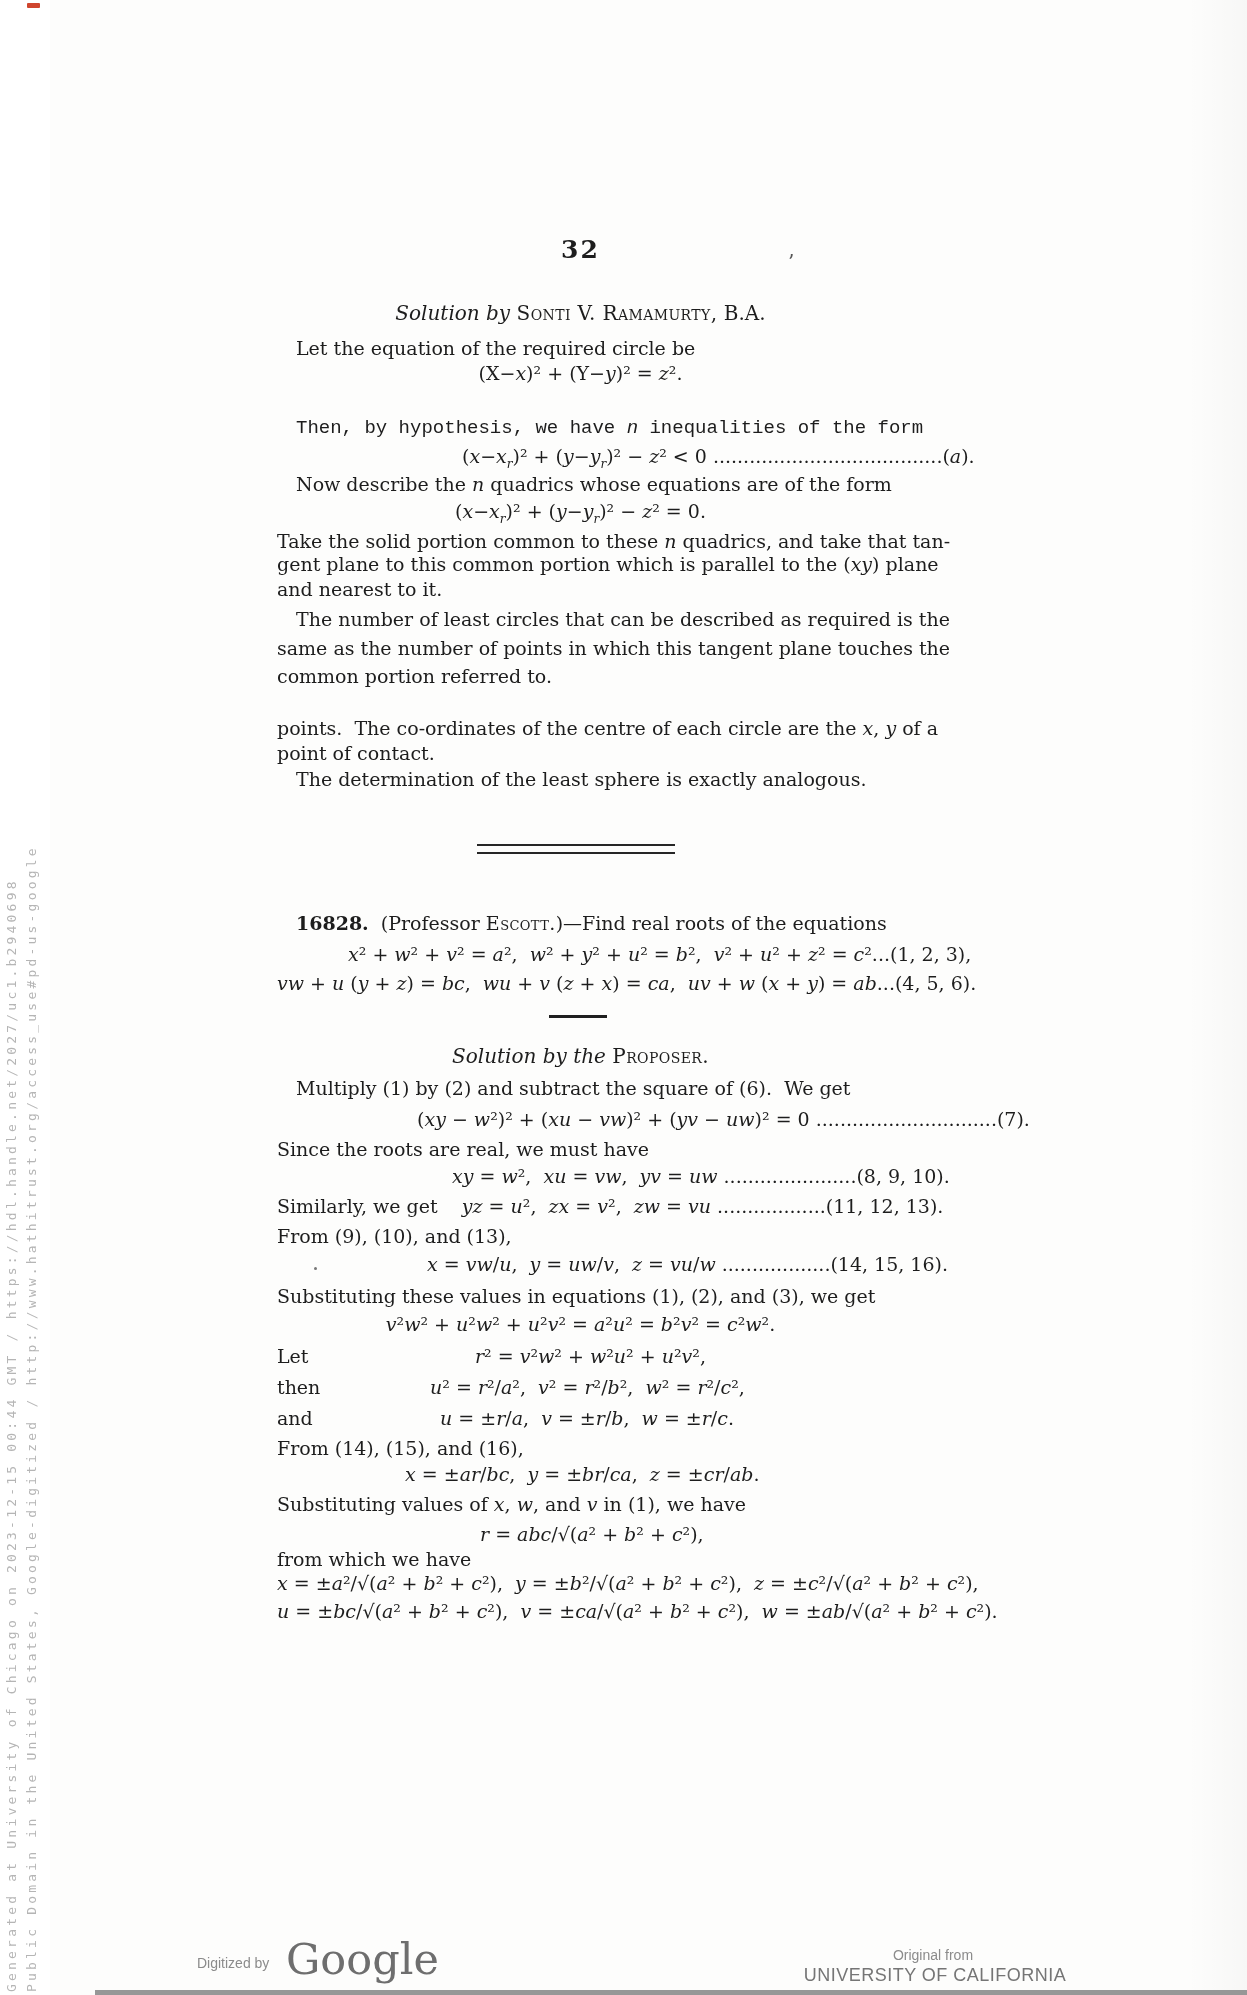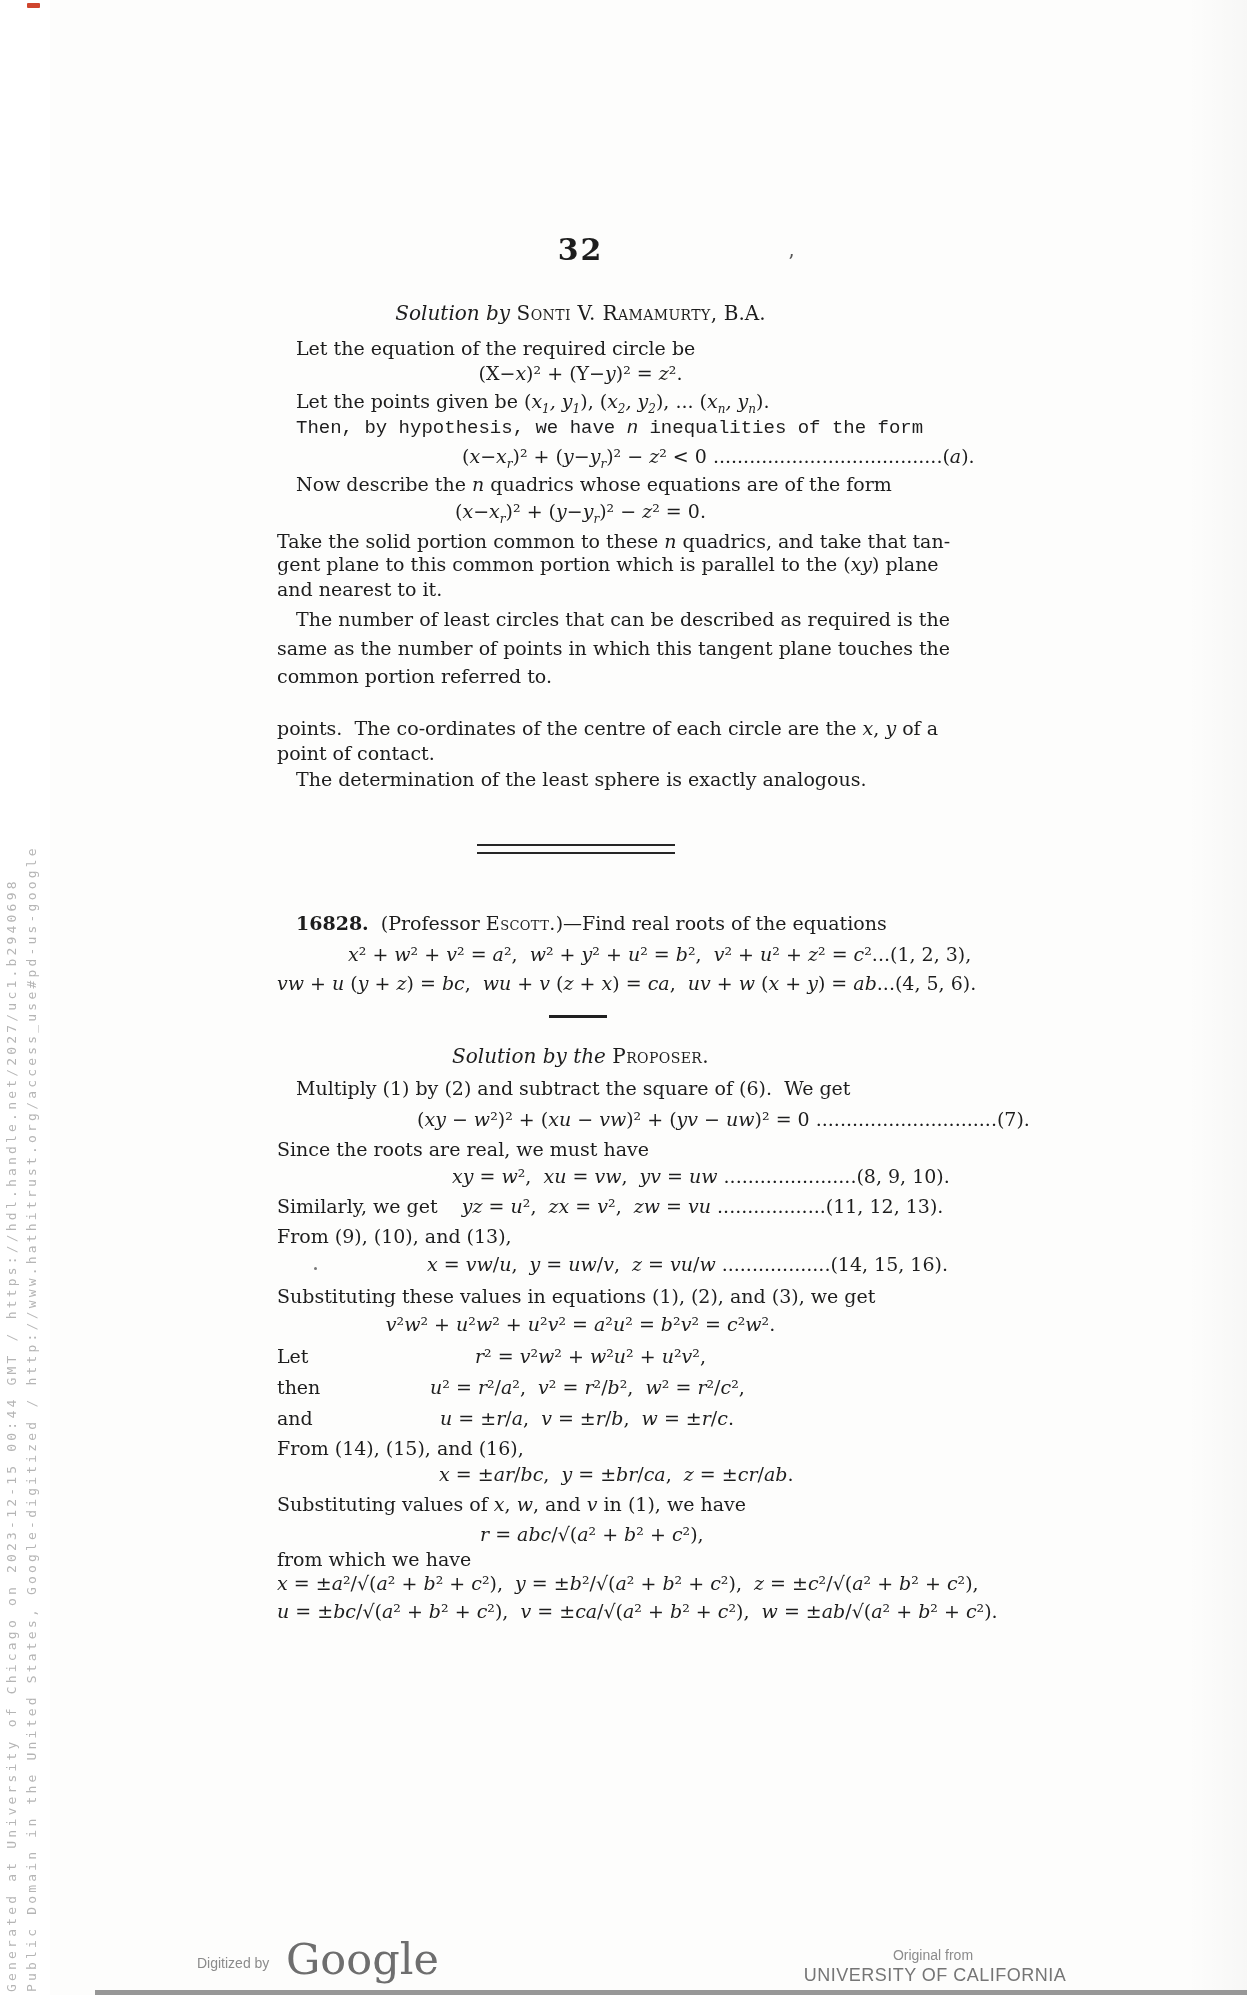--- a/index.html
+++ b/index.html
@@ -8,21 +8,21 @@
     font-family:"DejaVu Serif","Liberation Serif",serif;color:#1d1d1d;
     overflow:hidden;
   }
   .scan-left{position:absolute;left:0;top:0;width:50px;height:100%;background:#ffffff;}
   .scan-right-shade{position:absolute;right:0;top:0;width:60px;height:100%;
     background:linear-gradient(to right, rgba(0,0,0,0), rgba(0,0,0,0.025));}
   .line{position:absolute;font-size:19px;line-height:24px;white-space:nowrap;}
   .m{left:277px;}
   .ind{left:296px;}
   .c{left:222px;width:717px;text-align:center;}
-  .pagenum{font-size:30px;font-weight:700;letter-spacing:2px;}
+  .pagenum{font-size:25px;font-weight:700;letter-spacing:2px;}
   .heading{font-size:20px;}
   .sc{font-variant:small-caps;letter-spacing:0.4px;}
   sub{font-size:12px;}
   b{font-weight:700;}
   .rule-double{position:absolute;left:477px;top:844px;width:198px;height:6px;
     border-top:2px solid #262626;border-bottom:2px solid #262626;}
   .rule-short{position:absolute;left:549px;top:1015px;width:58px;height:3px;background:#1f1f1f;}
   .vtext{
     position:absolute;transform-origin:0 0;transform:rotate(-90deg);
     font-family:"DejaVu Sans Mono","Liberation Mono",monospace;
@@ -51,21 +51,20 @@
   <div class="dot-artifact"></div>
 
   <div class="vtext" style="left:4px;top:1992px;">Generated at University of Chicago on 2023-12-15 00:44 GMT  /  https://hdl.handle.net/2027/uc1.b2940698</div>
   <div class="vtext" style="left:24px;top:1992px;">Public Domain in the United States, Google-digitized  /  http://www.hathitrust.org/access_use#pd-us-google</div>
 
   <div class="line c pagenum" style="top:238px;">32</div>
 
   <div class="line c heading" style="top:301px;"><i>Solution by</i> <span class="sc">Sonti V. Ramamurty,</span> B.A.</div>
   <div class="line ind" style="top:336px;">Let the equation of the required circle be</div>
   <div class="line c" style="top:361px;">(X−<i>x</i>)² + (Y−<i>y</i>)² = <i>z</i>².</div>
-  <div class="line ind" style="top:389px;">Let the points given be (<i>x<sub>1</sub>, y<sub>1</sub></i>), (<i>x<sub>2</sub>, y<sub>2</sub></i>), ... (<i>x<sub>n</sub>, y<sub>n</sub></i>).</div>
   <div class="line ind" style="top:416px;font-family:Liberation Mono, monospace;">Then, by hypothesis, we have <i>n</i> inequalities of the form</div>
   <div class="line" style="left:462px;top:444px;">(<i>x−x<sub>r</sub></i>)² + (<i>y−y<sub>r</sub></i>)² − <i>z</i>² &lt; 0 ......................................(<i>a</i>).</div>
   <div class="line ind" style="top:472px;">Now describe the <i>n</i> quadrics whose equations are of the form</div>
   <div class="line c" style="top:499px;">(<i>x−x<sub>r</sub></i>)² + (<i>y−y<sub>r</sub></i>)² − <i>z</i>² = 0.</div>
   <div class="line m" style="top:529px;">Take the solid portion common to these <i>n</i> quadrics, and take that tan-</div>
   <div class="line m" style="top:552px;">gent plane to this common portion which is parallel to the (<i>xy</i>) plane</div>
   <div class="line m" style="top:577px;">and nearest to it.</div>
   <div class="line ind" style="top:607px;">The number of least circles that can be described as required is the</div>
   <div class="line m" style="top:636px;">same as the number of points in which this tangent plane touches the</div>
   <div class="line m" style="top:664px;">common portion referred to.</div>
@@ -93,21 +92,21 @@
   <div class="line c" style="top:1312px;"><i>v</i>²<i>w</i>² + <i>u</i>²<i>w</i>² + <i>u</i>²<i>v</i>² = <i>a</i>²<i>u</i>² = <i>b</i>²<i>v</i>² = <i>c</i>²<i>w</i>².</div>
 
   <div class="line m" style="top:1344px;">Let</div>
   <div class="line" style="left:475px;top:1344px;"><i>r</i>² = <i>v</i>²<i>w</i>² + <i>w</i>²<i>u</i>² + <i>u</i>²<i>v</i>²,</div>
   <div class="line m" style="top:1375px;">then</div>
   <div class="line" style="left:430px;top:1375px;"><i>u</i>² = <i>r</i>²/<i>a</i>²,&nbsp;  <i>v</i>² = <i>r</i>²/<i>b</i>²,&nbsp;  <i>w</i>² = <i>r</i>²/<i>c</i>²,</div>
   <div class="line m" style="top:1406px;">and</div>
   <div class="line" style="left:440px;top:1406px;"><i>u</i> = ±<i>r</i>/<i>a</i>,&nbsp;  <i>v</i> = ±<i>r</i>/<i>b</i>,&nbsp;  <i>w</i> = ±<i>r</i>/<i>c</i>.</div>
 
   <div class="line m" style="top:1436px;">From (14), (15), and (16),</div>
-  <div class="line" style="left:405px;top:1462px;margin-left:34px;"><i>x</i> = ±<i>ar</i>/<i>bc</i>,&nbsp;  <i>y</i> = ±<i>br</i>/<i>ca</i>,&nbsp;  <i>z</i> = ±<i>cr</i>/<i>ab</i>.</div>
+  <div class="line" style="left:405px;top:1462px;"><i>x</i> = ±<i>ar</i>/<i>bc</i>,&nbsp;  <i>y</i> = ±<i>br</i>/<i>ca</i>,&nbsp;  <i>z</i> = ±<i>cr</i>/<i>ab</i>.</div>
   <div class="line m" style="top:1492px;">Substituting values of <i>x</i>, <i>w</i>, and <i>v</i> in (1), we have</div>
   <div class="line" style="left:480px;top:1522px;"><i>r</i> = <i>abc</i>/√(<i>a</i>² + <i>b</i>² + <i>c</i>²),</div>
   <div class="line m" style="top:1547px;">from which we have</div>
   <div class="line m" style="top:1571px;"><i>x</i> = ±<i>a</i>²/√(<i>a</i>² + <i>b</i>² + <i>c</i>²),&nbsp; <i>y</i> = ±<i>b</i>²/√(<i>a</i>² + <i>b</i>² + <i>c</i>²),&nbsp; <i>z</i> = ±<i>c</i>²/√(<i>a</i>² + <i>b</i>² + <i>c</i>²),</div>
   <div class="line m" style="top:1599px;"><i>u</i> = ±<i>bc</i>/√(<i>a</i>² + <i>b</i>² + <i>c</i>²),&nbsp; <i>v</i> = ±<i>ca</i>/√(<i>a</i>² + <i>b</i>² + <i>c</i>²),&nbsp; <i>w</i> = ±<i>ab</i>/√(<i>a</i>² + <i>b</i>² + <i>c</i>²).</div>
 
   <div class="footer-small" style="left:197px;top:1955px;">Digitized by</div>
   <div class="google-logo" style="left:286px;top:1938px;">Google</div>
   <div class="footer-small" style="left:858px;top:1947px;width:150px;text-align:center;">Original from</div>
   <div class="institution" style="left:790px;top:1965px;width:290px;text-align:center;">UNIVERSITY OF CALIFORNIA</div>

